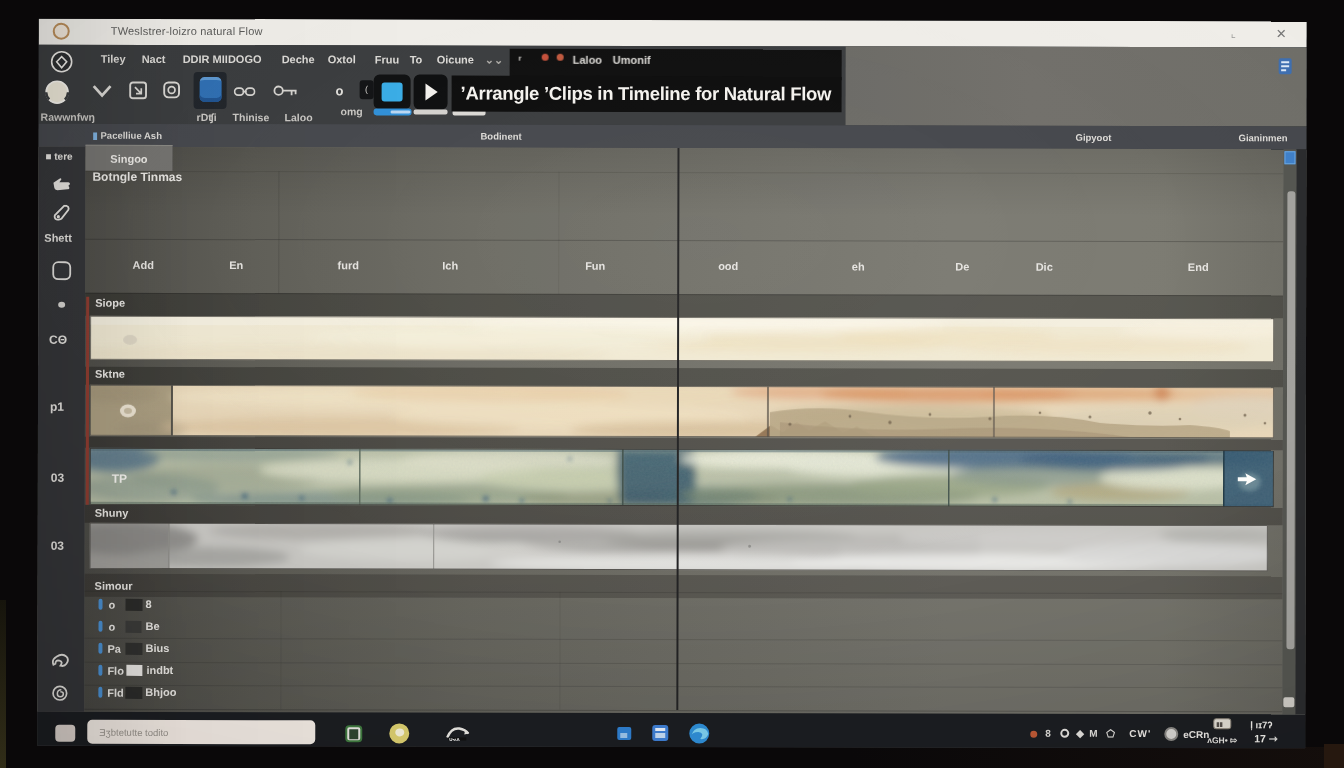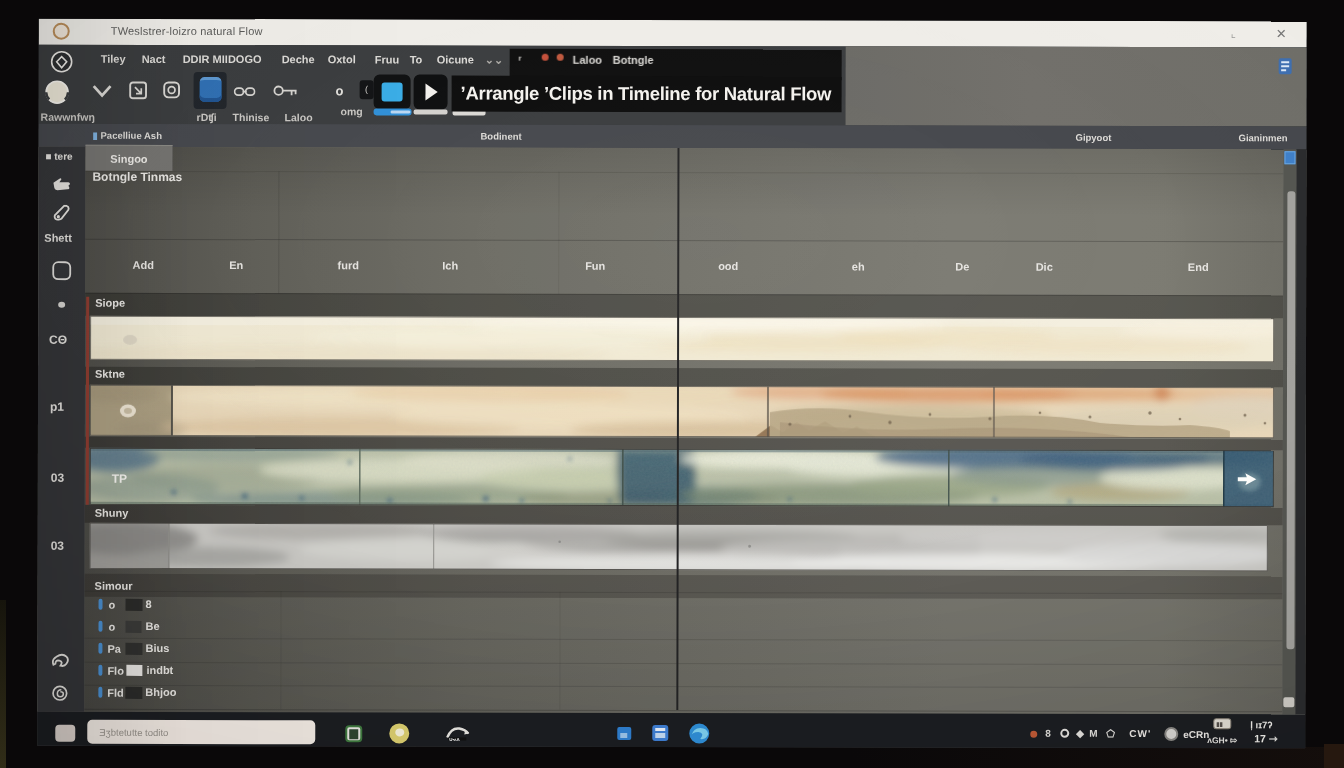--- a/index.html
+++ b/index.html
@@ -68,21 +68,21 @@
     <span class="menuitem" style="left:243px;">Deche</span>
     <span class="menuitem" style="left:289px;">Oxtol</span>
     <span class="menuitem" style="left:336px;">Fruu</span>
     <span class="menuitem" style="left:371px;">To</span>
     <span class="menuitem" style="left:398px;">Oicune</span>
     <span class="menuitem" style="left:446px;color:#aaa8a4;">⌄⌄</span>
     <span class="menuitem" style="left:480px;color:#d8d6d2;z-index:3;">ʳ</span>
     <span class="abs" style="left:503px;top:8px;z-index:3;width:7px;height:7px;border-radius:50%;background:#c4513c;"></span>
     <span class="abs" style="left:518px;top:8px;z-index:3;width:7px;height:7px;border-radius:50%;background:#c05a40;"></span>
     <span class="menuitem" style="left:534px;z-index:3;">Laloo</span>
-    <span class="menuitem" style="left:574px;z-index:3;">Botngle</span>
+    <span class="menuitem" style="left:574px;z-index:3;">Umonif</span>
 
     <svg class="abs" style="left:6px;top:35px;" width="25" height="25" viewBox="0 0 24 24">
       <circle cx="12" cy="12" r="10.5" fill="#ece7d8"></circle>
       <circle cx="12" cy="12" r="10.5" fill="none" stroke="#f4f2ec" stroke-width="1.6"></circle>
       <path d="M1.5 12 a10.5 10.5 0 0 0 3 7" fill="none" stroke="#3a3c3e" stroke-width="2.4"></path>
       <path d="M22.5 12 a10.5 10.5 0 0 1 -3 7" fill="none" stroke="#3a3c3e" stroke-width="2.4"></path>
     </svg>
     <svg class="abs" style="left:53px;top:39px;" width="21" height="15" viewBox="0 0 20 14">
       <path d="M2 2 L10 11 L18 2" fill="none" stroke="#d9d7d3" stroke-width="2.6"></path>
     </svg>

